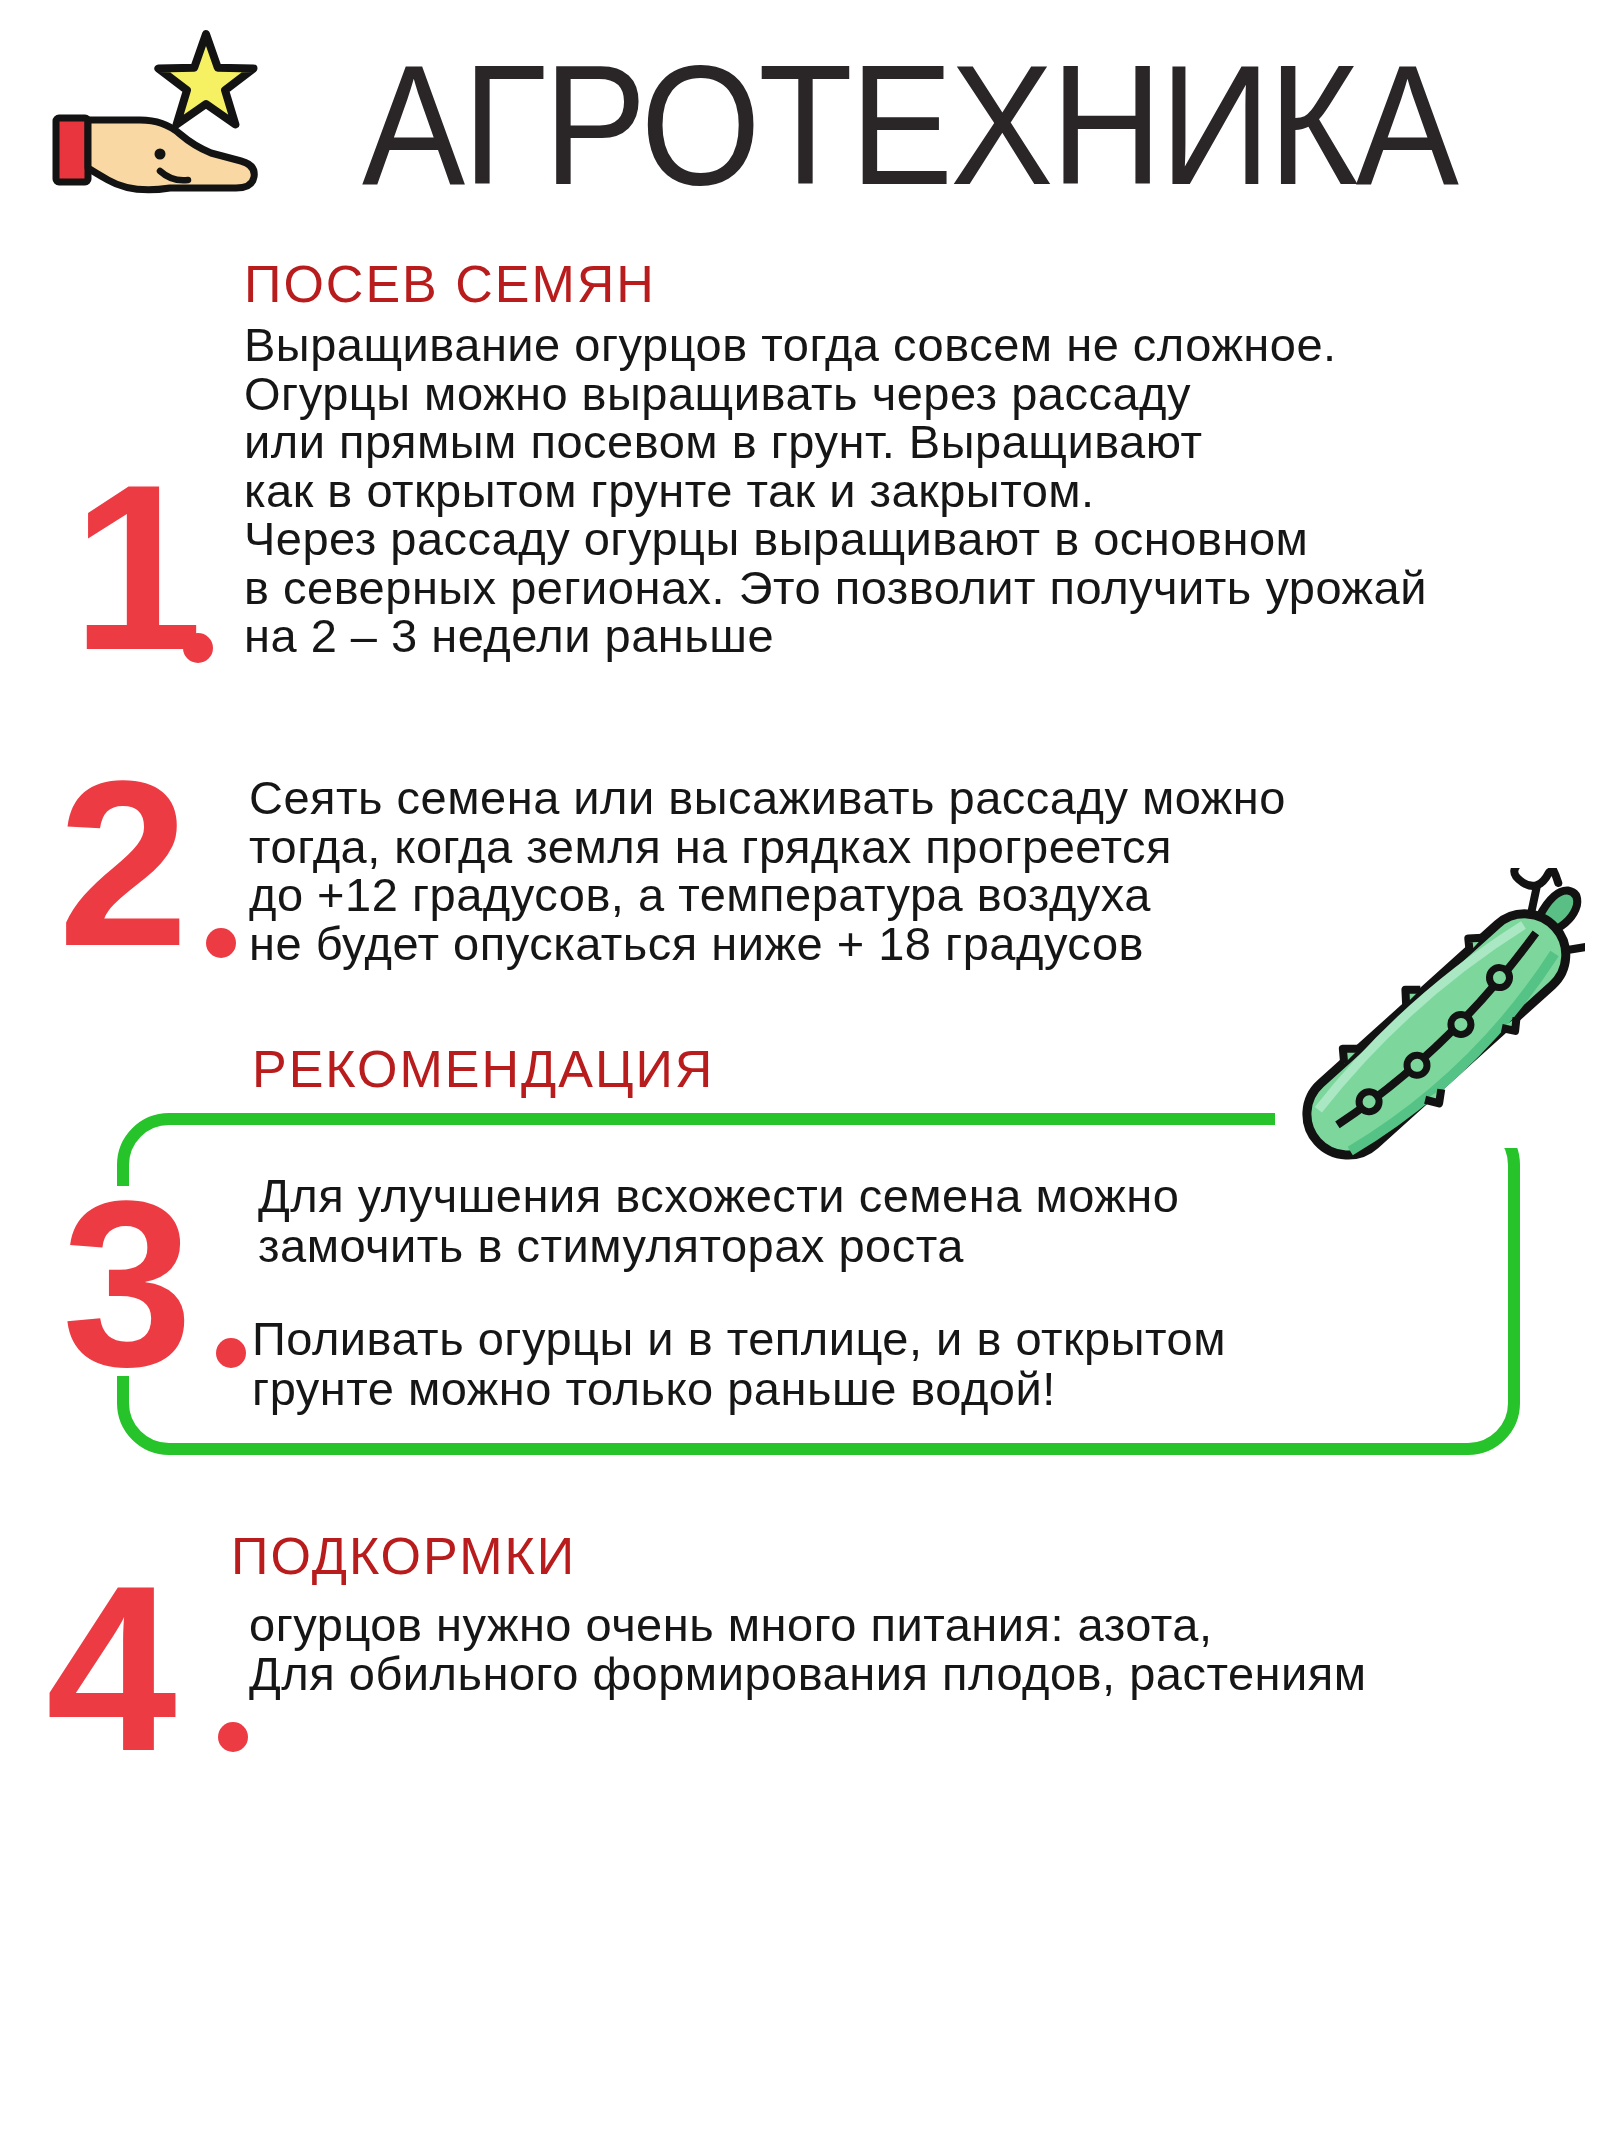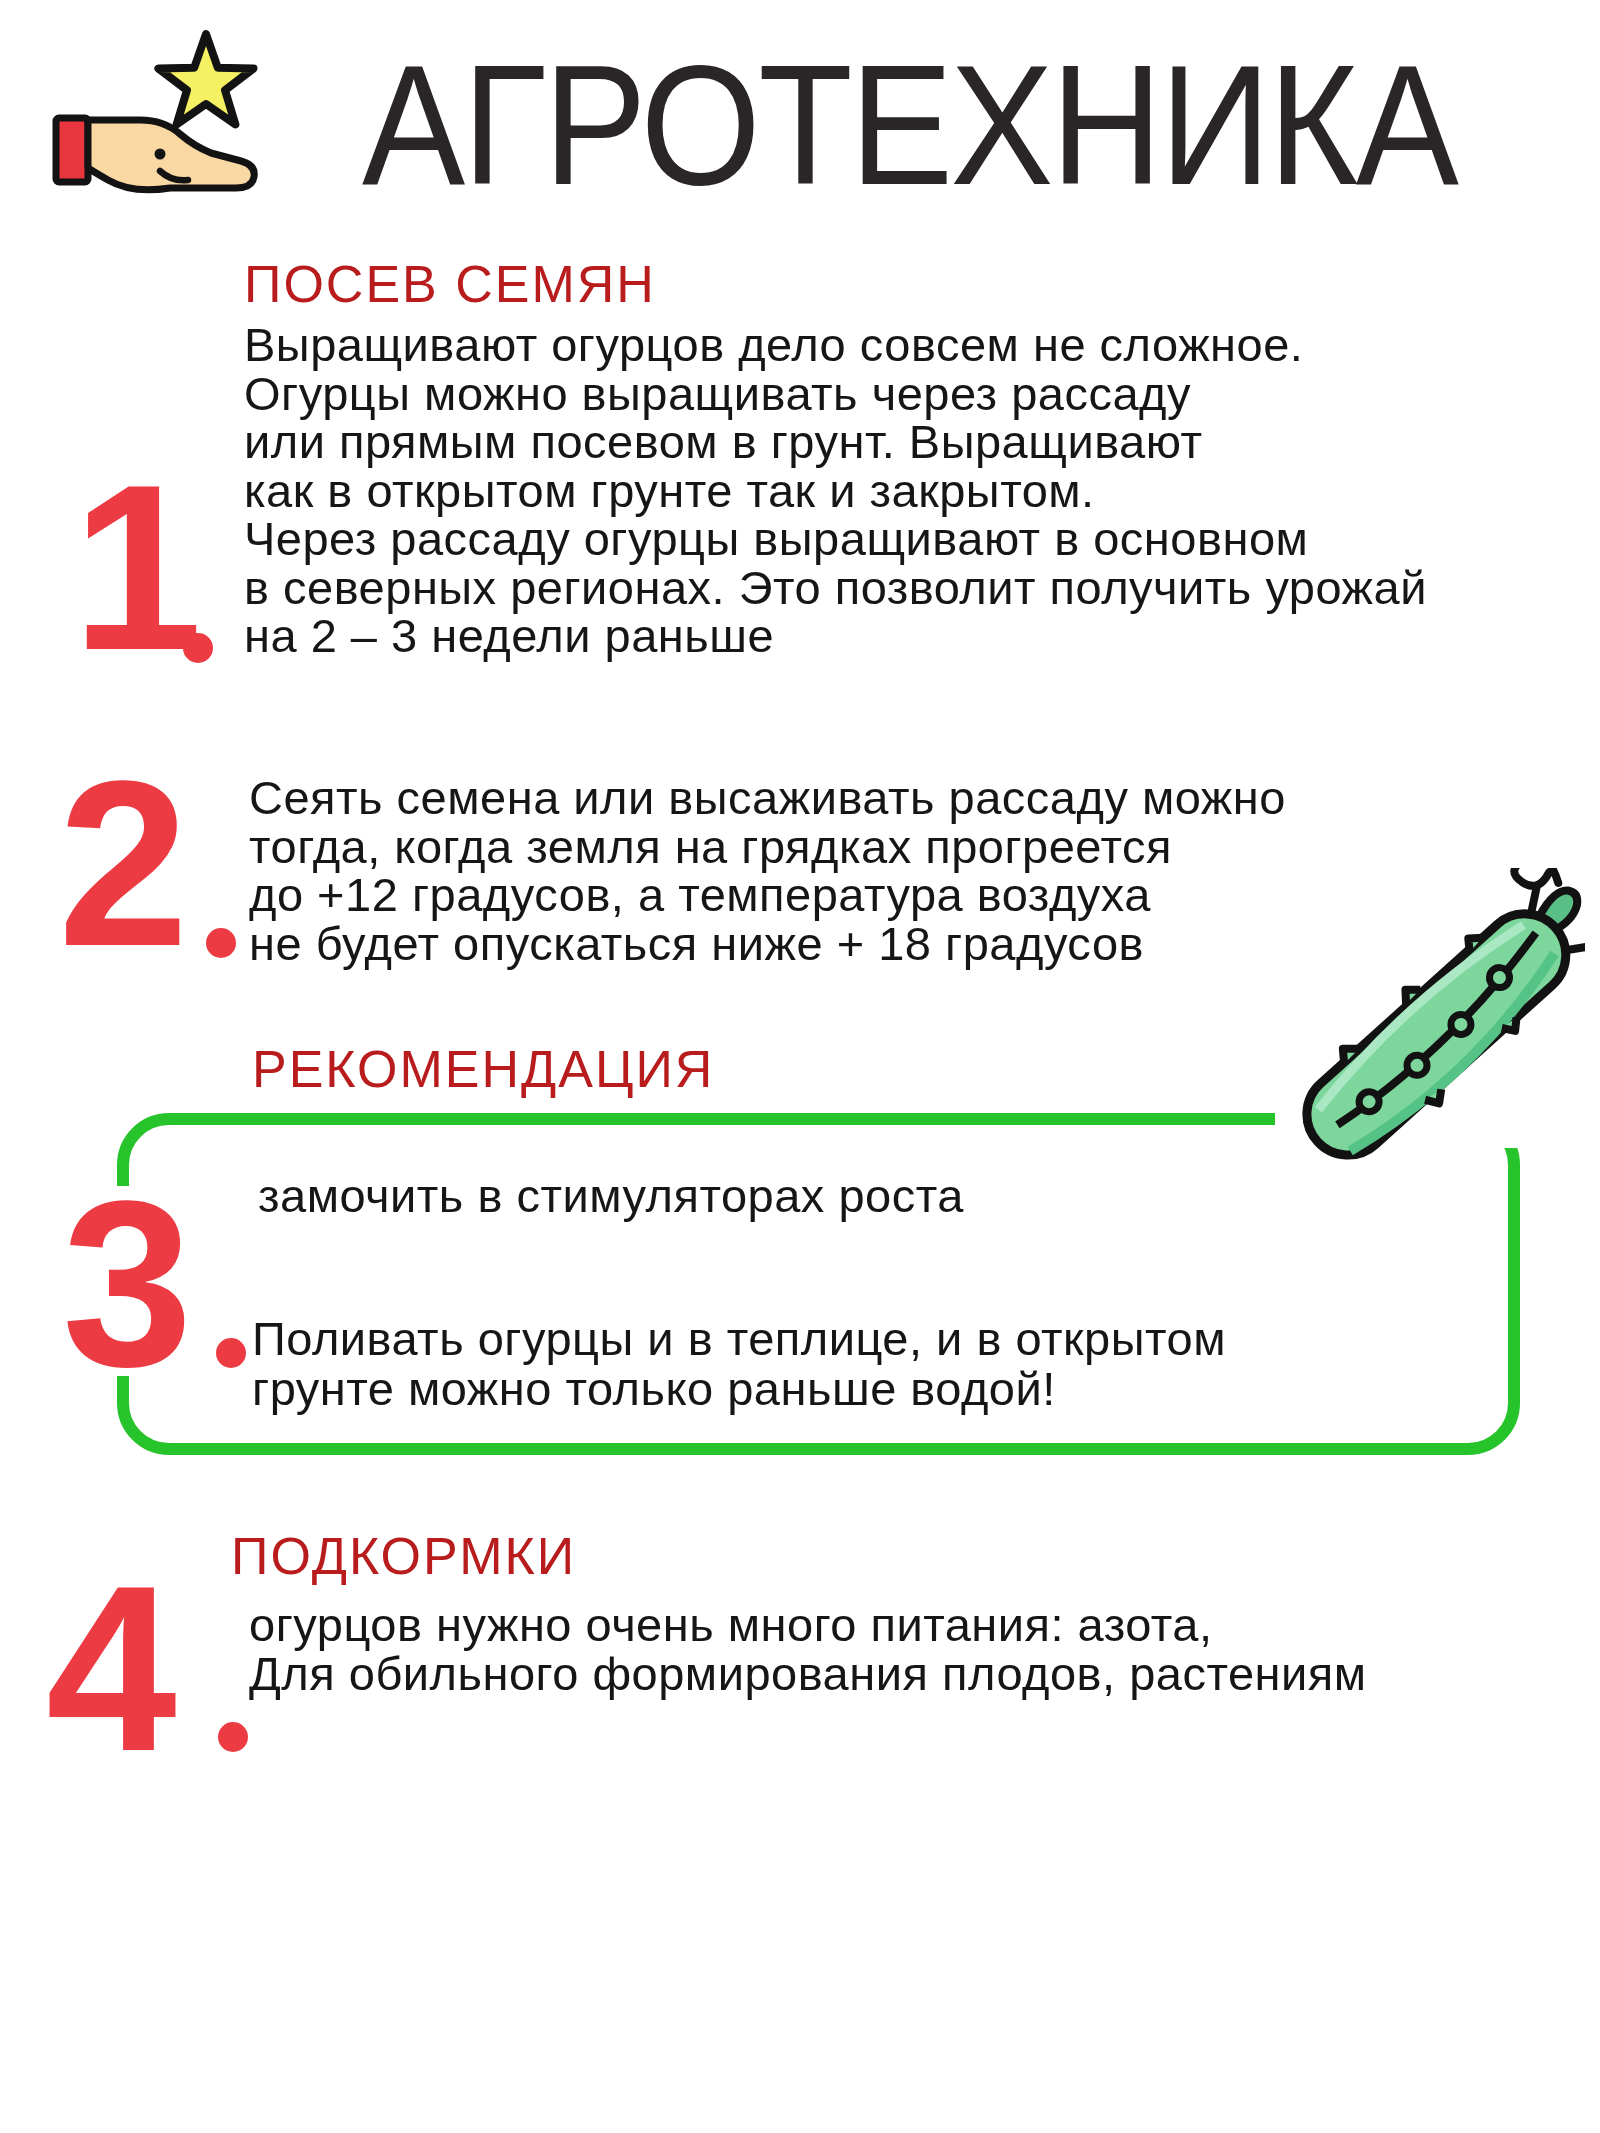--- a/index.html
+++ b/index.html
@@ -43,21 +43,21 @@
     <path d="M 40,96 L 92,96 Q 116,96 132,110 Q 146,122 163,129 L 193,137 Q 208,141 206,153 Q 204,164 188,164 L 122,164 Q 84,170 60,156 Q 46,148 40,144 Z" fill="#F9D8A4" stroke="#131313" stroke-width="7" stroke-linejoin="round"></path>
     <circle cx="112" cy="130" r="5.5" fill="#131313"></circle>
     <path d="M 112,147 Q 124,158 140,156" fill="none" stroke="#131313" stroke-width="6.5" stroke-linecap="round"></path>
   </svg>
 </div>
 
 <div class="abs page-title" style="left:362px;top:40px;">АГРОТЕХНИКА</div>
 
 <div class="abs heading" style="left:244px;top:258px;">ПОСЕВ СЕМЯН</div>
 <div class="abs body-lines" style="left:244px;top:321px;">
-  <div>Выращивают огурцов дело совсем не сложное.</div>
+  <div>Выращивание огурцов тогда совсем не сложное.</div>
   <div>Огурцы можно выращивать через рассаду</div>
   <div>или прямым посевом в грунт. Выращивают</div>
   <div>как в открытом грунте так и закрытом.</div>
   <div>Через рассаду огурцы выращивают в основном</div>
   <div>в северных регионах. Это позволит получить урожай</div>
   <div>на 2 – 3 недели раньше</div>
 </div>
 <div class="abs stepnum" style="left:72px;top:450px;">1</div>
 <div class="stepdot" style="left:183px;top:633px;"></div>
 
@@ -71,20 +71,21 @@
 <div class="stepdot" style="left:206px;top:928px;"></div>
 
 <div class="abs heading" style="left:252px;top:1043px;">РЕКОМЕНДАЦИЯ</div>
 
 <div class="green-box"></div>
 
 <div class="patch" style="left:1275px;top:1098px;width:272px;height:50px;"></div>
 <div class="patch" style="left:98px;top:1186px;width:46px;height:190px;"></div>
 
 <div class="abs box-lines z4" style="left:258px;top:1171px;">
+  <div>Для улучшения всхожести семена можно</div>
   <div>замочить в стимуляторах роста</div>
 </div>
 <div class="abs box-lines z4" style="left:252px;top:1314px;">
   <div>Поливать огурцы и в теплице, и в открытом</div>
   <div>грунте можно только раньше водой!</div>
 </div>
 <div class="abs stepnum z3" style="left:62px;top:1166px;">3</div>
 <div class="stepdot z3" style="left:216px;top:1338px;"></div>
 
 <div class="abs z3" style="left:1285px;top:868px;width:300px;height:320px;">

